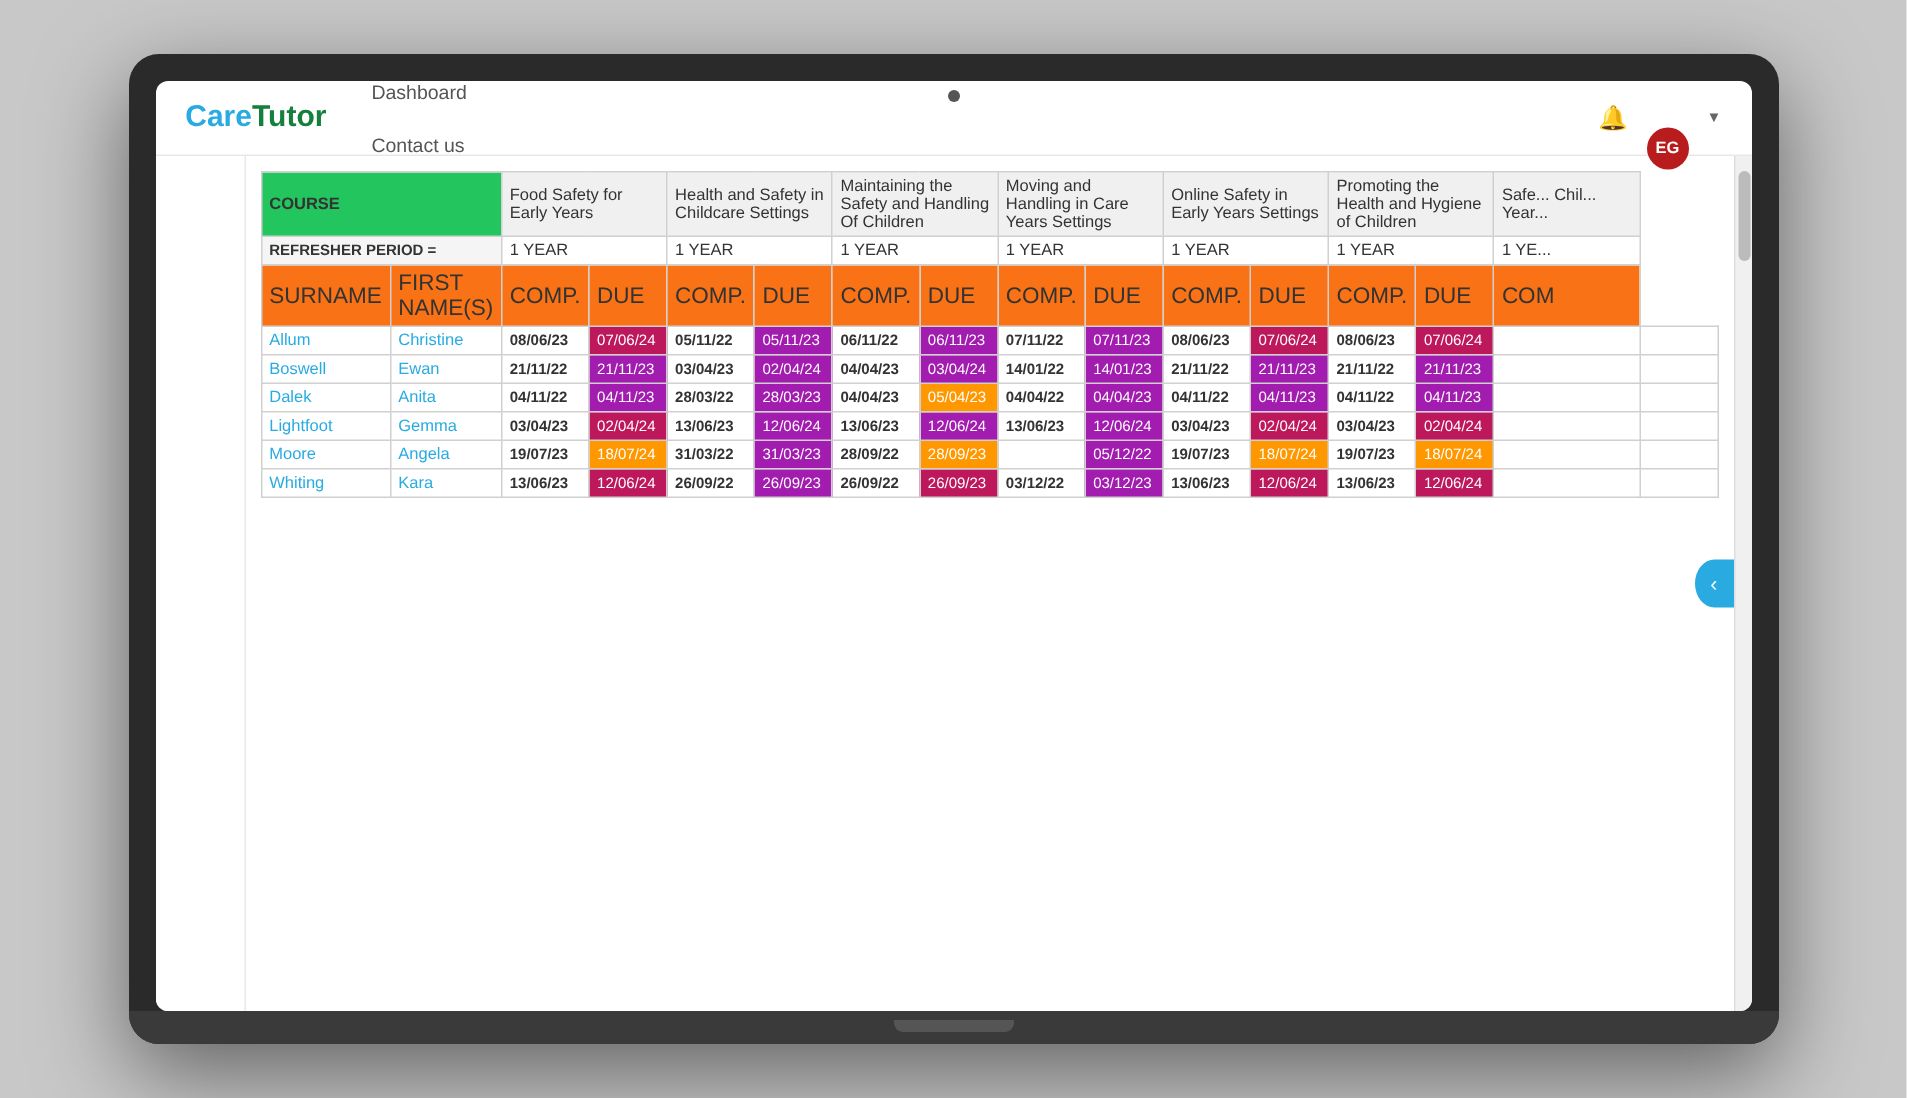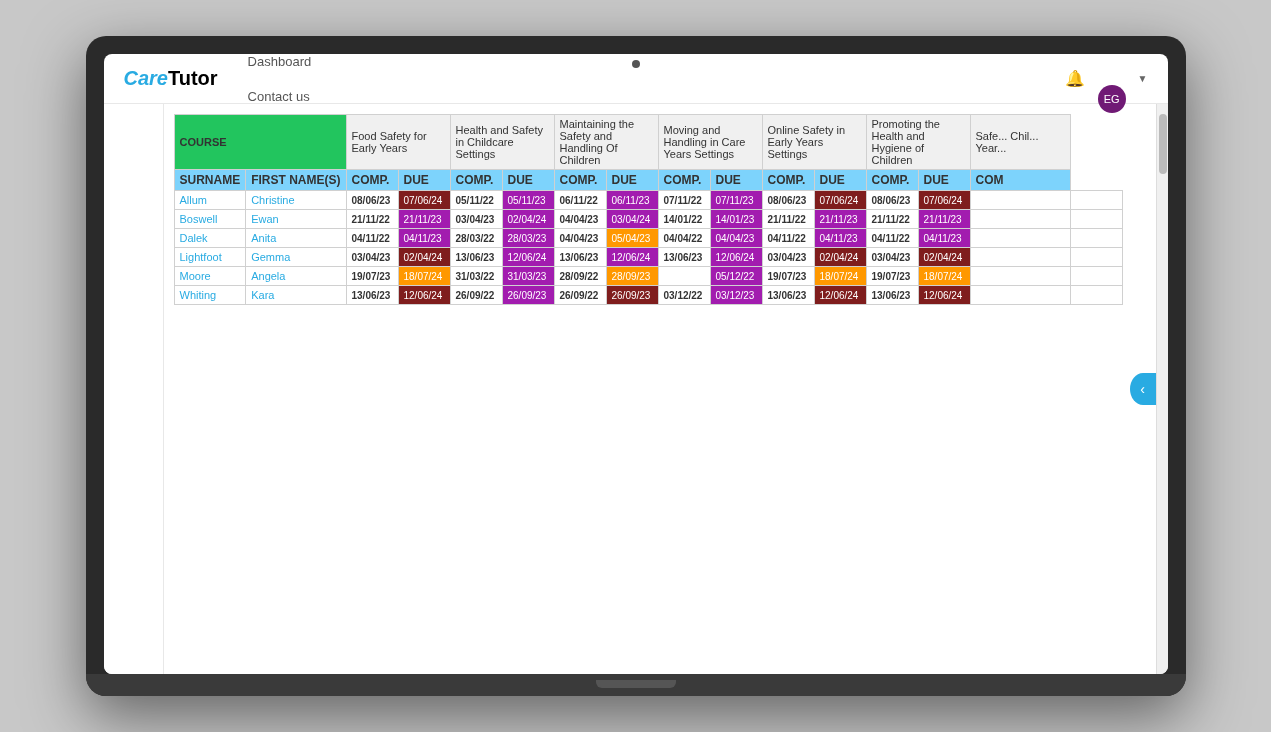--- a/index.html
+++ b/index.html
@@ -56,49 +56,49 @@
       flex-shrink: 0;
     }
 
     .logo {
       display: flex;
       align-items: center;
       font-size: 20px;
       font-weight: bold;
       margin-right: 30px;
     }
-    .logo-care { color: #29abe2; font-style: italic; }
-    .logo-tutor { color: #000000; }
+    .logo-care { color: #29abe2; }
+    .logo-tutor { color: #15803d; }
 
     .nav-links { display: flex; gap: 20px; flex-direction: column; }
     .nav-link {
       font-size: 13px;
       color: #555;
       cursor: pointer;
       text-decoration: none;
     }
 
     .nav-right {
       margin-left: auto;
       display: flex;
       align-items: center;
       gap: 12px;
     }
     .bell-icon { font-size: 16px; color: #666; cursor: pointer; }
     .avatar-badge {
-      background: #701a75;
+      background: #b91c1c;
       color: white;
       border-radius: 50%;
       width: 28px;
       height: 28px;
       display: flex;
       align-items: center;
       justify-content: center;
       font-size: 11px;
-      font-weight: normal;
+      font-weight: bold;
       cursor: pointer;
       margin-top: 40px;
     }
     .chevron-down { font-size: 10px; color: #666; }
 
     
     .main-content {
       display: flex;
       flex: 1;
       overflow: hidden;
@@ -162,43 +162,43 @@
       padding: 4px 8px;
     }
 
     .row-value {
       font-size: 11px;
       color: #333;
       padding: 4px 6px;
     }
 
     .sub-header {
-      font-weight: bold;
-      font-size: 12px;
+      font-weight: normal;
+      font-size: 15px;
       text-align: center;
-      background: #7dd3fc;
+      background: #f97316;
       color: #333;
       padding: 4px 4px;
     }
 
     .name-cell {
       color: #29abe2;
       font-size: 11px;
       padding: 4px 6px;
       cursor: pointer;
     }
 
     .date-cell {
       font-size: 10px;
       padding: 3px 4px;
       text-align: center;
       min-width: 52px;
     }
 
-    .date-green { background: #7f1d1d; color: white; }
+    .date-green { background: #be185d; color: white; }
     .date-red { background: #a21caf; color: white; }
     .date-orange { background: #ff9800; color: white; }
     .date-plain { color: #333; font-weight: bold; }
 
     .scroll-btn {
       position: absolute;
       right: 0;
       top: 50%;
       transform: translateY(-50%);
       background: #29abe2;
@@ -278,20 +278,30 @@
               <td colspan="2" class="course-header">COURSE</td>
               <td colspan="2" class="col-course-name">Food Safety for Early Years</td>
               <td colspan="2" class="col-course-name">Health and Safety in Childcare Settings</td>
               <td colspan="2" class="col-course-name">Maintaining the Safety and Handling Of Children</td>
               <td colspan="2" class="col-course-name">Moving and Handling in Care Years Settings</td>
               <td colspan="2" class="col-course-name">Online Safety in Early Years Settings</td>
               <td colspan="2" class="col-course-name">Promoting the Health and Hygiene of Children</td>
               <td class="col-course-name">Safe... Chil... Year...</td>
             </tr>
 
+            <tr>
+              <td colspan="2" class="row-label">REFRESHER PERIOD =</td>
+              <td colspan="2" class="row-value">1 YEAR</td>
+              <td colspan="2" class="row-value">1 YEAR</td>
+              <td colspan="2" class="row-value">1 YEAR</td>
+              <td colspan="2" class="row-value">1 YEAR</td>
+              <td colspan="2" class="row-value">1 YEAR</td>
+              <td colspan="2" class="row-value">1 YEAR</td>
+              <td class="row-value">1 YE...</td>
+            </tr>
 
 
 
             <tr>
               <td class="sub-header">SURNAME</td>
               <td class="sub-header">FIRST NAME(S)</td>
               <td class="sub-header">COMP.</td>
               <td class="sub-header">DUE</td>
               <td class="sub-header">COMP.</td>
               <td class="sub-header">DUE</td>

